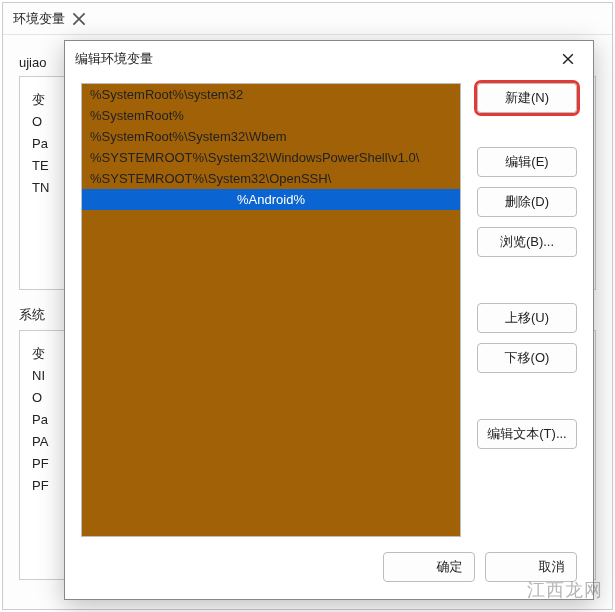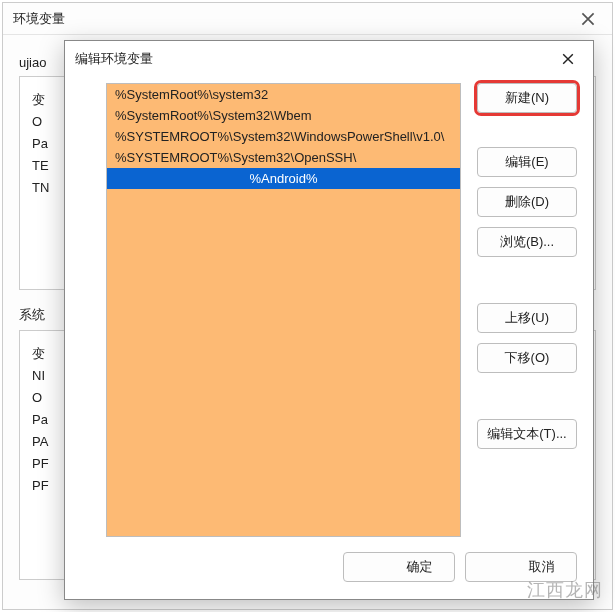--- a/index.html
+++ b/index.html
@@ -16,21 +16,21 @@
     .back-window {
       position: absolute;
       left: 2px; top: 2px; right: 2px; bottom: 2px;
       border: 1px solid #ccc;
       background: #fdfdfd;
     }
     .back-titlebar {
       height: 32px;
       display: flex;
       align-items: center;
-      justify-content: space-between;
+      justify-content: flex-start;
       padding: 0 10px;
       border-bottom: 1px solid #e5e5e5;
     }
     .back-title { font-size: 13px; color: #222; }
     .back-close {
       width: 28px; height: 24px;
       display: flex; align-items: center; justify-content: center;
       color: #555;
       border-radius: 2px;
     }
@@ -82,23 +82,22 @@
     }
     .front-body {
       flex: 1;
       display: flex;
       padding: 6px 16px 10px 16px;
       gap: 16px;
     }
     .listbox {
       flex: 1;
       border: 1px solid #bdbdbd;
-      background: #fdba74;
+      background: #a16207;
       overflow-y: auto;
-      margin-left: 25px;
     }
     .list-row {
       padding: 3px 8px;
       font-size: 13px;
       color: #222;
       white-space: nowrap;
       overflow: hidden;
     }
     .list-row.selected {
       background: #0a64d1;
@@ -131,21 +130,21 @@
     .gap-md { height: 14px; }
 
     .bottom-bar {
       height: 52px;
       display: flex;
       justify-content: flex-end;
       align-items: center;
       gap: 10px;
       padding: 0 16px 12px 16px;
     }
-    .bottom-bar .btn { width: 112px; padding-left: 41px; }
+    .bottom-bar .btn { width: 92px; padding-left: 41px; }
 
     
     .watermark {
       position: absolute;
       right: 12px;
       bottom: 10px;
       font-size: 18px;
       font-weight: 400;
       color: rgba(120,120,120,0.55);
       letter-spacing: 1px;
@@ -199,20 +198,21 @@
     <div class="front-title">编辑环境变量</div>
     <div class="front-close x-icon">
       <svg viewBox="0 0 10 10">
           <path d="M1 1 L9 9 M9 1 L1 9" stroke="#222" stroke-width="1.2" fill="none"></path>
         </svg>
     </div>
   </div>
   <div class="front-body">
     <div class="listbox" id="path-list">
         <div class="list-row">%SystemRoot%\system32</div>
+        <div class="list-row">%SystemRoot%</div>
         <div class="list-row">%SystemRoot%\System32\Wbem</div>
         <div class="list-row">%SYSTEMROOT%\System32\WindowsPowerShell\v1.0\</div>
         <div class="list-row">%SYSTEMROOT%\System32\OpenSSH\</div>
         <div class="list-row selected">%Android%</div>
       </div>
     <div class="side-buttons">
       <div class="btn highlight">新建(N)</div>
       <div class="gap-md"></div>
       <div class="btn">编辑(E)</div>
       <div class="btn">删除(D)</div>

